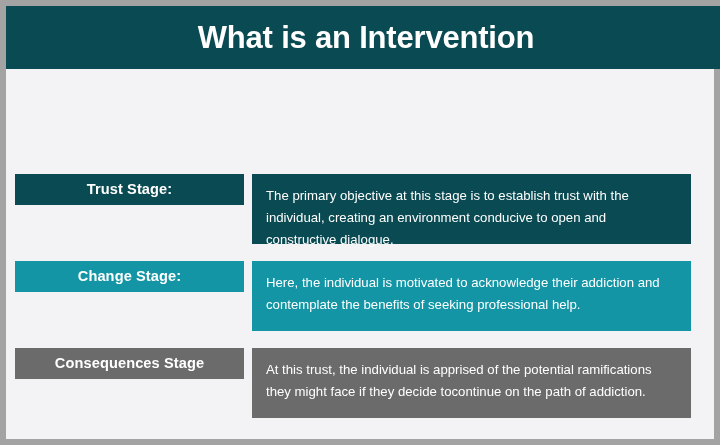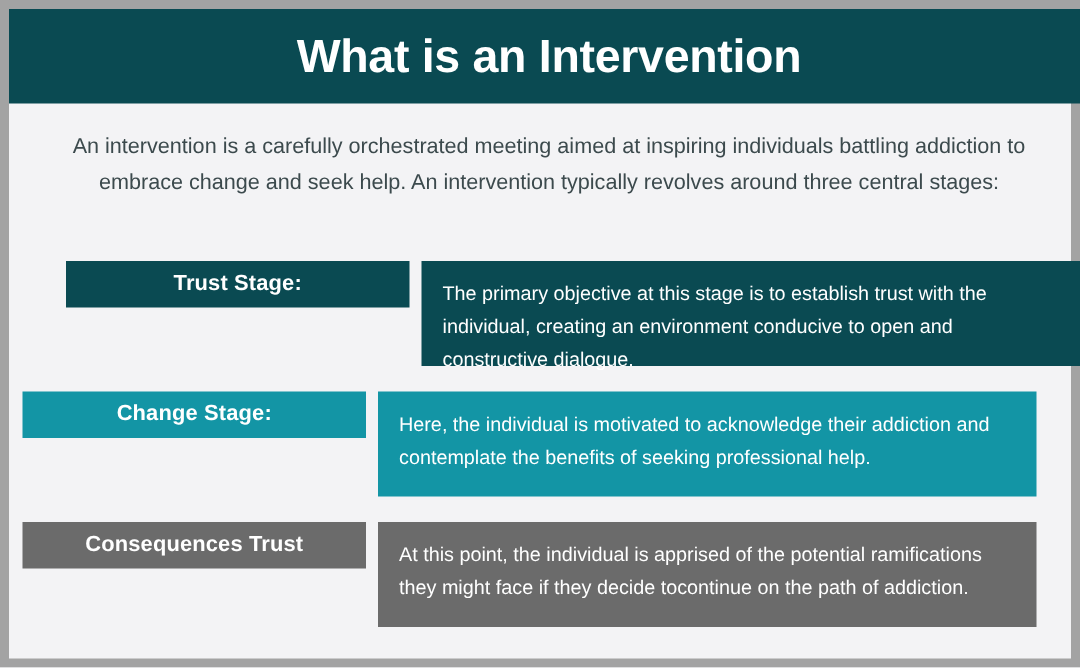--- a/index.html
+++ b/index.html
@@ -98,34 +98,33 @@
     padding: 11px 14px 0 14px;
   }
   .stage-panel-text {
     color: #ffffff;
     font-size: 13.2px;
     line-height: 22px;
     display: block;
   }
 
   
-  .tone-dark   { background: #0a4a52; margin-left: 29px; }
+  .tone-dark   { background: #0a4a52; }
   .tone-teal   { background: #1395a5; }
   .tone-gray   { background: #6b6b6b; }
 </style>
 </head>
 <body>
 
 <div class="page">
 
   <div class="header-band">
     <div class="header-title">What is an Intervention</div>
   </div>
 
-  <div class="intro">An intervention is a carefully orchestrated meeting aimed at inspiring individuals battling addiction to embrace change and seek help. An intervention typically revolves around three central stages:</div>
 
   <div class="stages">
 
     <div class="stage-row">
       <div class="stage-label tone-dark">
         <span class="stage-label-text">Trust Stage:</span>
       </div>
       <div class="stage-panel tone-dark">
         <span class="stage-panel-text">The primary objective at this stage is to establish trust with the individual, creating an environment conducive to open and constructive dialogue.</span>
       </div>
@@ -135,21 +134,21 @@
       <div class="stage-label tone-teal">
         <span class="stage-label-text">Change Stage:</span>
       </div>
       <div class="stage-panel tone-teal">
         <span class="stage-panel-text">Here, the individual is motivated to acknowledge their addiction and contemplate the benefits of seeking professional help.</span>
       </div>
     </div>
 
     <div class="stage-row">
       <div class="stage-label tone-gray">
-        <span class="stage-label-text">Consequences Trust</span>
+        <span class="stage-label-text">Consequences Stage</span>
       </div>
       <div class="stage-panel tone-gray">
-        <span class="stage-panel-text">At this point, the individual is apprised of the potential ramifications they might face if they decide tocontinue on the path of addiction.</span>
+        <span class="stage-panel-text">At this trust, the individual is apprised of the potential ramifications they might face if they decide tocontinue on the path of addiction.</span>
       </div>
     </div>
 
   </div>
 </div>
 
 </body></html>

